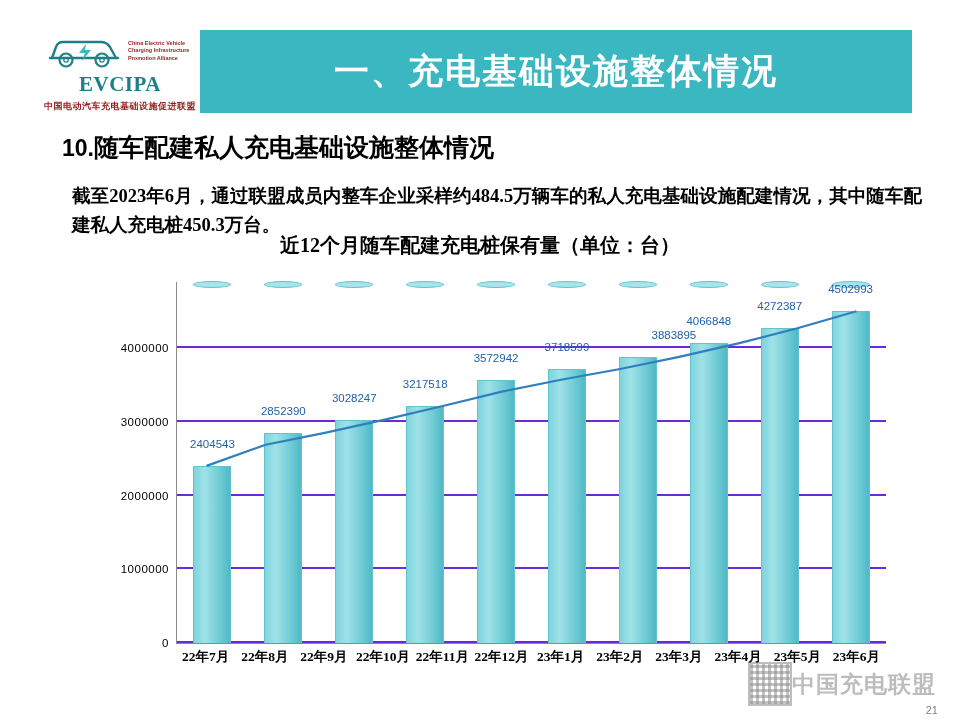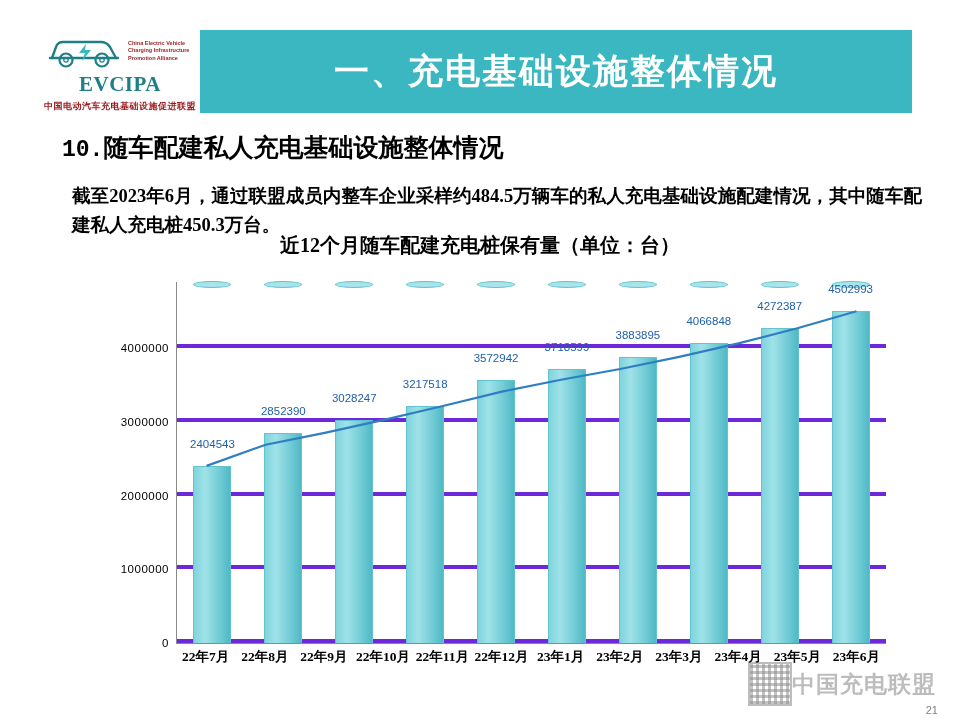--- a/index.html
+++ b/index.html
@@ -87,21 +87,21 @@
   .sec-heading {
     position: absolute;
     left: 62px;
     top: 131px;
     font-family: "Liberation Serif", serif;
     font-size: 25px;
     font-weight: bold;
     color: #000000;
   }
   .sec-heading .num {
-    font-family: Liberation Mono, monospace;
+    font-family: Liberation Sans, sans-serif;
     font-size: 23px;
   }
 
   
   .para {
     position: absolute;
     left: 72px;
     top: 182px;
     width: 850px;
     font-family: "Liberation Serif", serif;
@@ -138,21 +138,21 @@
     right: 10px;
     bottom: 38px;
     border-left: 1.5px solid #8a8a8a;
     border-bottom: 1.5px solid #8a8a8a;
   }
   .gridline {
     position: absolute;
     left: 0;
     right: 0;
     height: 0;
-    border-top: 4px solid #6d28d9;
+    border-top: 2px solid #6d28d9;
   }
   .ytick {
     position: absolute;
     right: 100%;
     transform: translateY(-50%);
     padding-right: 8px;
     font-family: "Liberation Sans", sans-serif;
     font-size: 11.5px;
     color: #000000;
     white-space: nowrap;
@@ -350,21 +350,21 @@
         <div class="bar-cell">
           <div class="bar" style="height: 75.8898%;">
             <div class="bar-cap"></div>
           </div>
           <div class="value-label" style="bottom: calc(75.8898% + 16px); color: rgb(31, 95, 168);">3718599</div>
         </div>
         <div class="bar-cell">
           <div class="bar" style="height: 79.2632%;">
             <div class="bar-cap"></div>
           </div>
-          <div class="value-label" style="bottom: calc(79.2632% + 16px); color: rgb(31, 95, 168);">3883895</div>
+          <div class="value-label" style="bottom: calc(79.2632% + 16px); color: rgb(31, 95, 168); margin-left: 36px;">3883895</div>
         </div>
         <div class="bar-cell">
           <div class="bar" style="height: 82.9969%;">
             <div class="bar-cap"></div>
           </div>
           <div class="value-label" style="bottom: calc(82.9969% + 16px); color: rgb(31, 95, 168);">4066848</div>
         </div>
         <div class="bar-cell">
           <div class="bar" style="height: 87.1916%;">
             <div class="bar-cap"></div>

